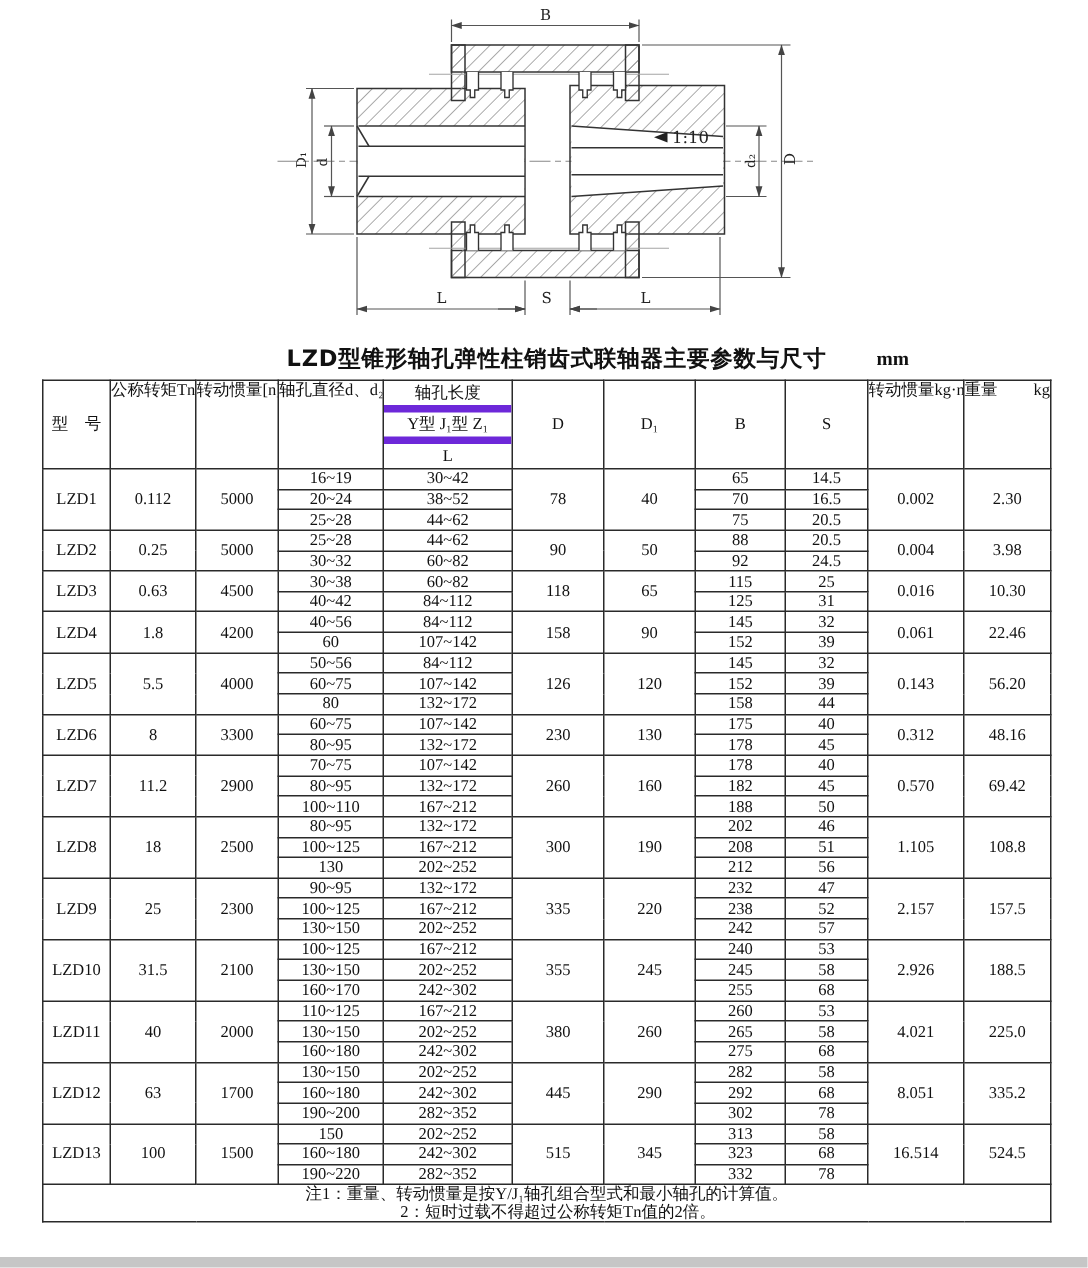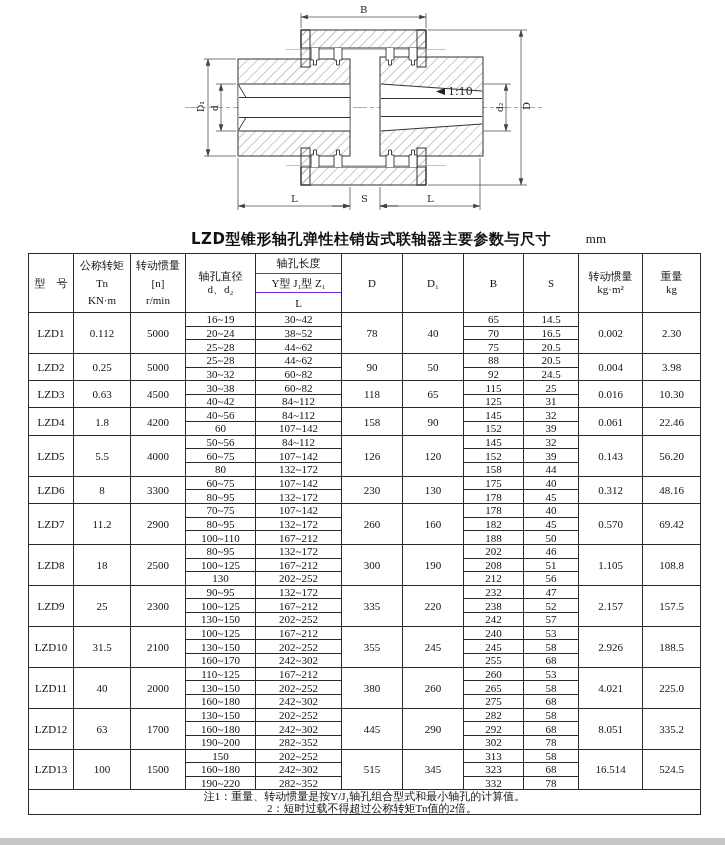--- a/index.html
+++ b/index.html
@@ -10,38 +10,38 @@
   }
   
   .drawing-wrap{position:absolute;top:0;left:0;width:725px;height:228px}
   svg text{font-family:"DejaVu Serif",serif;fill:#222}
   
   .title-row{position:absolute;top:227px;left:12px;width:672px;height:26px}
   .doc-title{
     text-align:center;padding-left:46px;font-size:15px;font-weight:bold;
     font-family:"DejaVu Sans","Liberation Sans",sans-serif;letter-spacing:.5px;line-height:24px;
   }
-  .doc-unit{position:absolute;right:78px;top:4px;font-size:13px;font-weight:normal}
+  .doc-unit{position:absolute;right:78px;top:4px;font-size:13px;font-weight:bold}
   
   table.spec{
     position:absolute;top:253px;left:28px;width:672px;
     border-collapse:collapse;table-layout:fixed;
   }
   table.spec td{
     border:1px solid #2a2a2a;text-align:center;vertical-align:middle;
     font-size:11px;line-height:12px;height:12.65px;padding:0;color:#111;
     overflow:hidden;white-space:nowrap;
   }
   table.spec thead td{height:58px;font-size:11px}
-  .hcell{display:flex;flex-direction:column;justify-content:space-evenly;height:58px}
+  .hcell{display:flex;flex-direction:row;justify-content:space-evenly;height:58px}
   .hcell div{line-height:13px}
-  .hcell.gap2{justify-content:center}
+  .hcell.gap2{justify-content:space-between}
   .stack3{display:flex;flex-direction:column;height:58px}
   .stack3 > div{flex:1;display:flex;align-items:center;justify-content:center}
-  .stack3 > div:nth-child(-n+2){border-bottom:1px solid #6d28d9}
+  .stack3 > div:nth-child(-n+2){border-bottom:5px solid #6d28d9}
   td.notes-cell{
     text-align:left;height:34px;font-size:11.5px;line-height:15px;
     padding:2px 4px 4px 30px;white-space:normal;margin-top:21px;
   }
   td.notes-cell .note2{padding-left:15px}
   .bottom-strip{position:absolute;left:0;bottom:0;width:725px;height:7px;background:#c6c6c6}
 </style>
 </head>
 <body>
 

